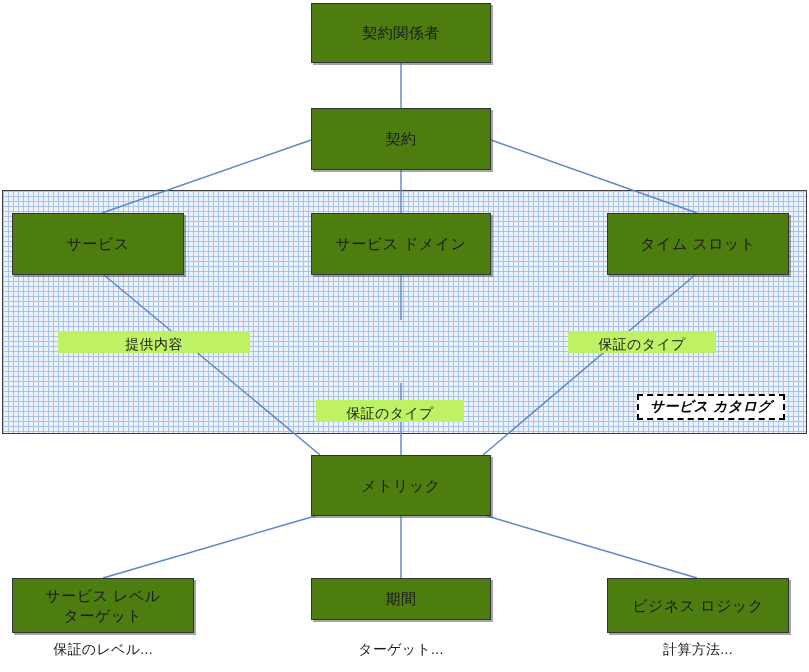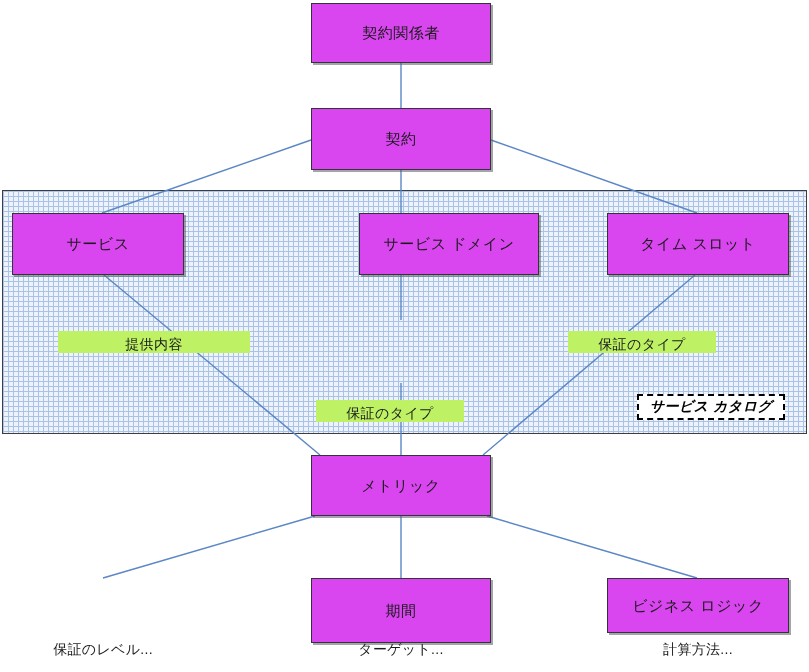--- a/index.html
+++ b/index.html
@@ -39,21 +39,21 @@
     left: 0;
     top: 0;
     width: 809px;
     height: 672px;
     pointer-events: none;
   }
   
   .node {
     position: absolute;
     box-sizing: border-box;
-    background: #d946ef;
+    background: #4d7c0f;
     border: 1px solid #33333a;
     box-shadow: 2px 2px 0 rgba(90,90,100,0.55);
     display: flex;
     align-items: center;
     justify-content: center;
     text-align: center;
     color: #1b1b1b;
     font-size: 15px;
     line-height: 20px;
     letter-spacing: 0.5px;
@@ -139,35 +139,39 @@
   </div>
 
   <div class="node" style="left:311px; top:108px; width:180px; height:62px;">
     <span>契約</span>
   </div>
 
   <div class="node" style="left:12px; top:213px; width:172px; height:62px;">
     <span>サービス</span>
   </div>
 
-  <div class="node" style="left:311px; top:213px; width:180px; height:62px;margin-left:48px;">
+  <div class="node" style="left:311px; top:213px; width:180px; height:62px;">
     <span>サービス ドメイン</span>
   </div>
 
   <div class="node" style="left:607px; top:213px; width:182px; height:62px;">
     <span>タイム スロット</span>
   </div>
 
 
   <div class="node" style="left:311px; top:455px; width:180px; height:61px;">
     <span>メトリック</span>
   </div>
 
-
-  <div class="node" style="left:311px; top:578px; width:180px; height:65px;">
+  <div class="node" style="left:12px; top:578px; width:182px; height:55px;">
+    <span>サービス レベル
+ターゲット</span>
+  </div>
+
+  <div class="node" style="left:311px; top:578px; width:180px; height:42px;">
     <span>期間</span>
   </div>
 
   <div class="node" style="left:607px; top:578px; width:182px; height:55px;">
     <span>ビジネス ロジック</span>
   </div>
 
   <div class="edge-label" style="left:58px; top:331px; width:192px; height:22px;">
     <span>提供内容</span>
   </div>

